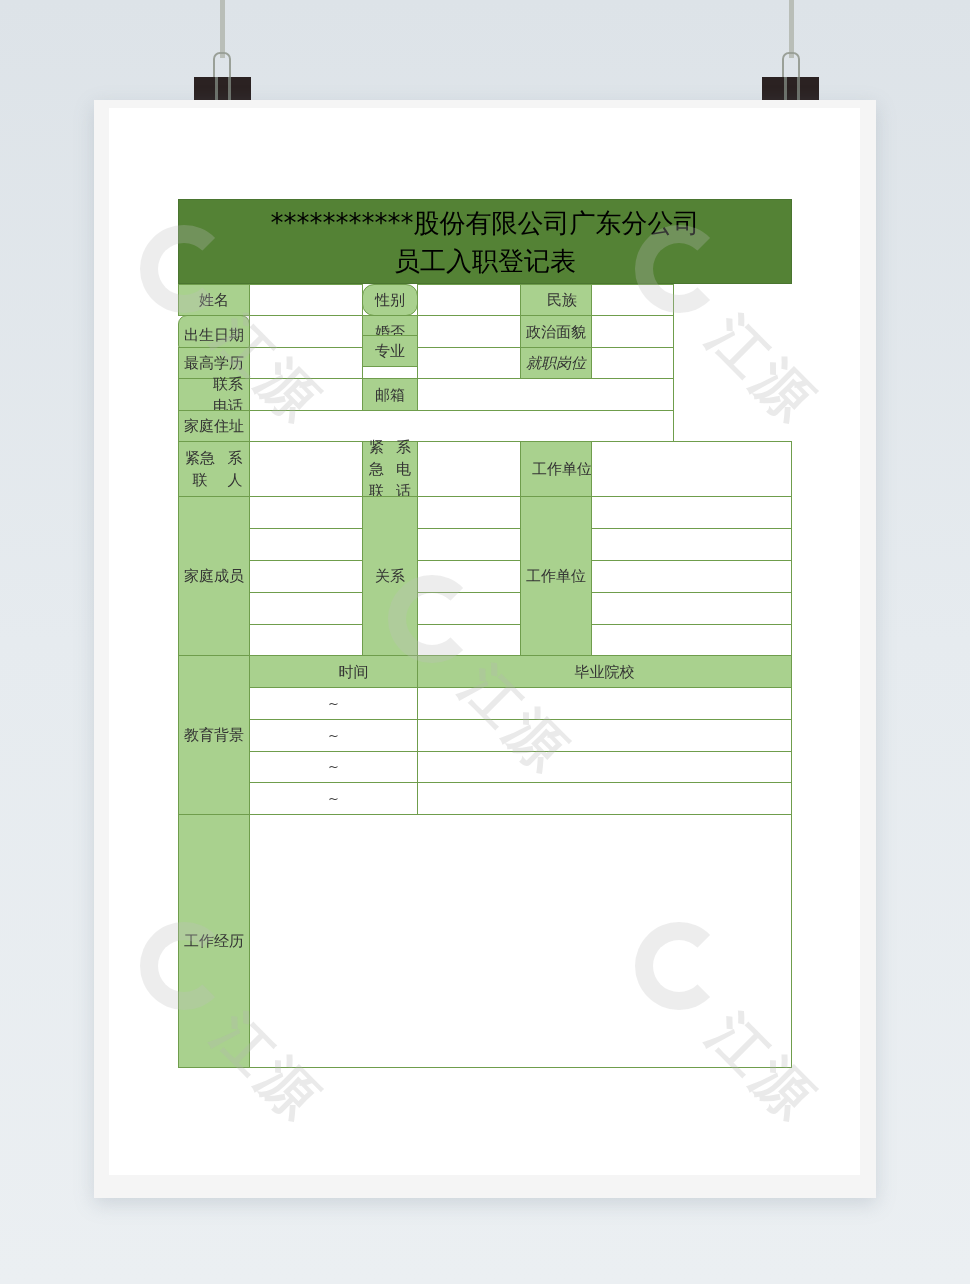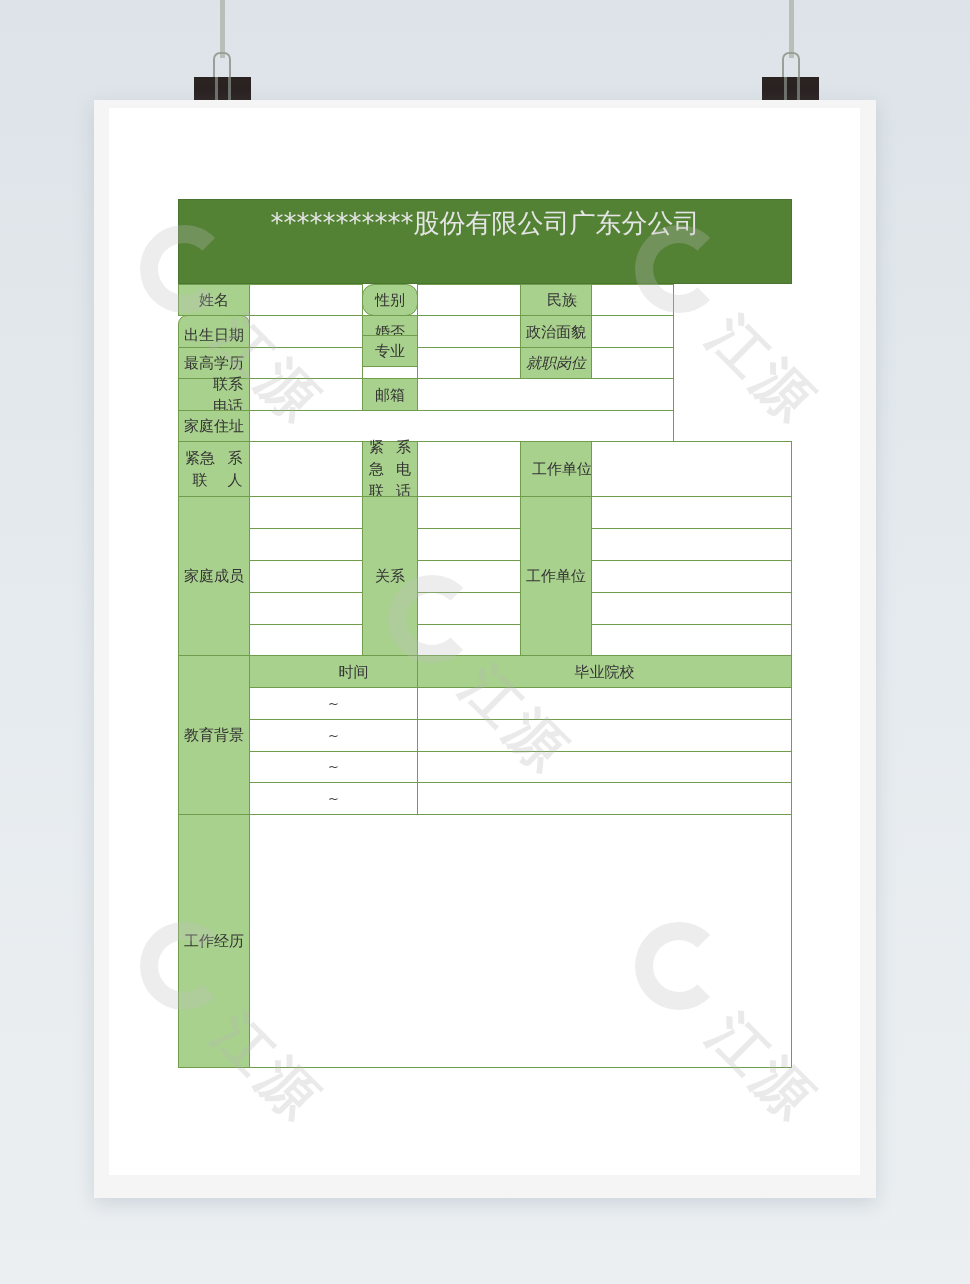--- a/index.html
+++ b/index.html
@@ -25,21 +25,21 @@
   .wm { position:absolute; color:rgba(180,180,180,0.28); pointer-events:none; }
   .wm-logo { width:88px; height:88px; border-radius:50%; border:18px solid rgba(190,190,190,0.28); border-right-color:transparent; box-sizing:border-box; }
   .wm-text { font-size:56px; font-weight:bold; transform: rotate(45deg); transform-origin: left top; letter-spacing:6px; }
 
   .sheet { position:absolute; left:178px; top:199px; width:614px; height:869px; }
   .title-bar {
     position:absolute; left:0; top:0; width:614px; height:85px;
     background:#548235; border:1px solid #4a7530; box-sizing:border-box;
   }
   .title-line {
-    position:absolute; left:0; width:100%; text-align:center; color:#e5e5e5;
+    position:absolute; left:0; width:100%; text-align:center; color:#000000;
     font-size:26px; line-height:30px;
   }
   .cell {
     position:absolute; box-sizing:border-box;
     border:1.5px solid #6f9d4c;
     background:#ffffff;
     display:flex; align-items:center; justify-content:center;
     text-align:center; color:#333333; font-size:15px; line-height:22px;
   }
   .lbl { background:#a9d18e; }
@@ -61,20 +61,21 @@
 <div class="clip" style="left:762px;"></div>
 <div class="clip-leg" style="left:784px;"></div>
 <div class="clip-leg" style="left:797px;"></div>
 
 <div class="poster-frame"></div>
 <div class="poster"></div>
 
 <div class="sheet">
   <div class="title-bar">
     <div class="title-line" style="top:8px;">***********股份有限公司广东分公司</div>
+    <div class="title-line" style="top:46px;">员工入职登记表</div>
   </div>
 
   <div class="cell lbl" style="left:0;top:85px;width:72px;height:32px;">姓名</div>
   <div class="cell" style="left:71px;top:85px;width:114px;height:32px;"></div>
   <div class="cell lbl" style="left:184px;top:85px;width:56px;height:32px;border-radius:12px;">性别</div>
   <div class="cell" style="left:239px;top:85px;width:104px;height:32px;"></div>
   <div class="cell lbl" style="left:342px;top:85px;width:84px;height:32px;">民族</div>
   <div class="cell" style="left:413px;top:85px;width:83px;height:32px;"></div>
 
   <div class="cell lbl" style="left:0;top:116px;width:72px;height:39px;border-radius:9px;">出生日期</div>

